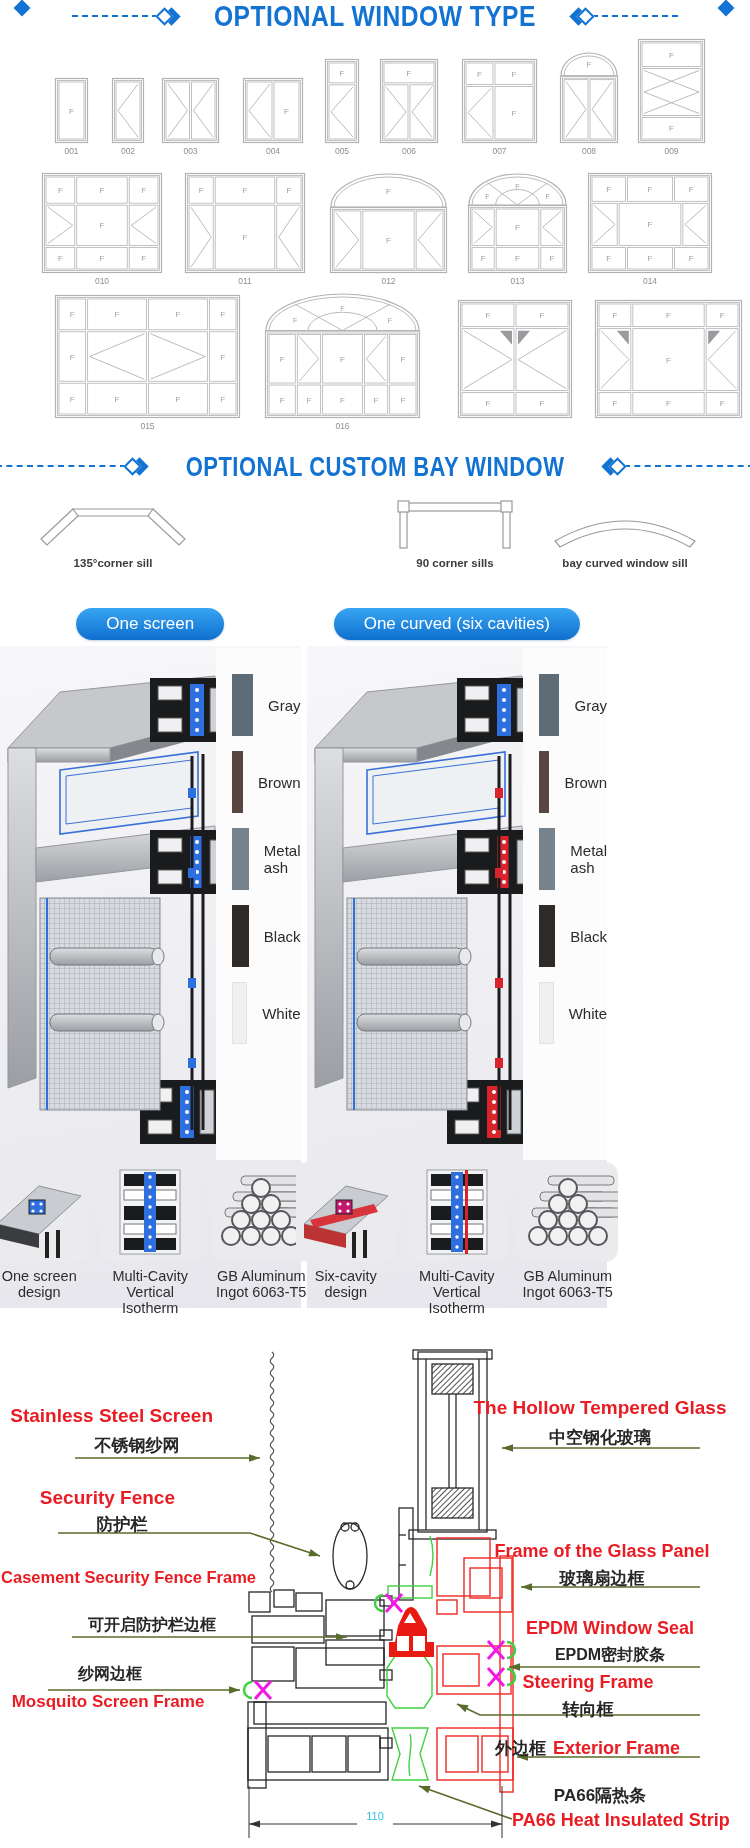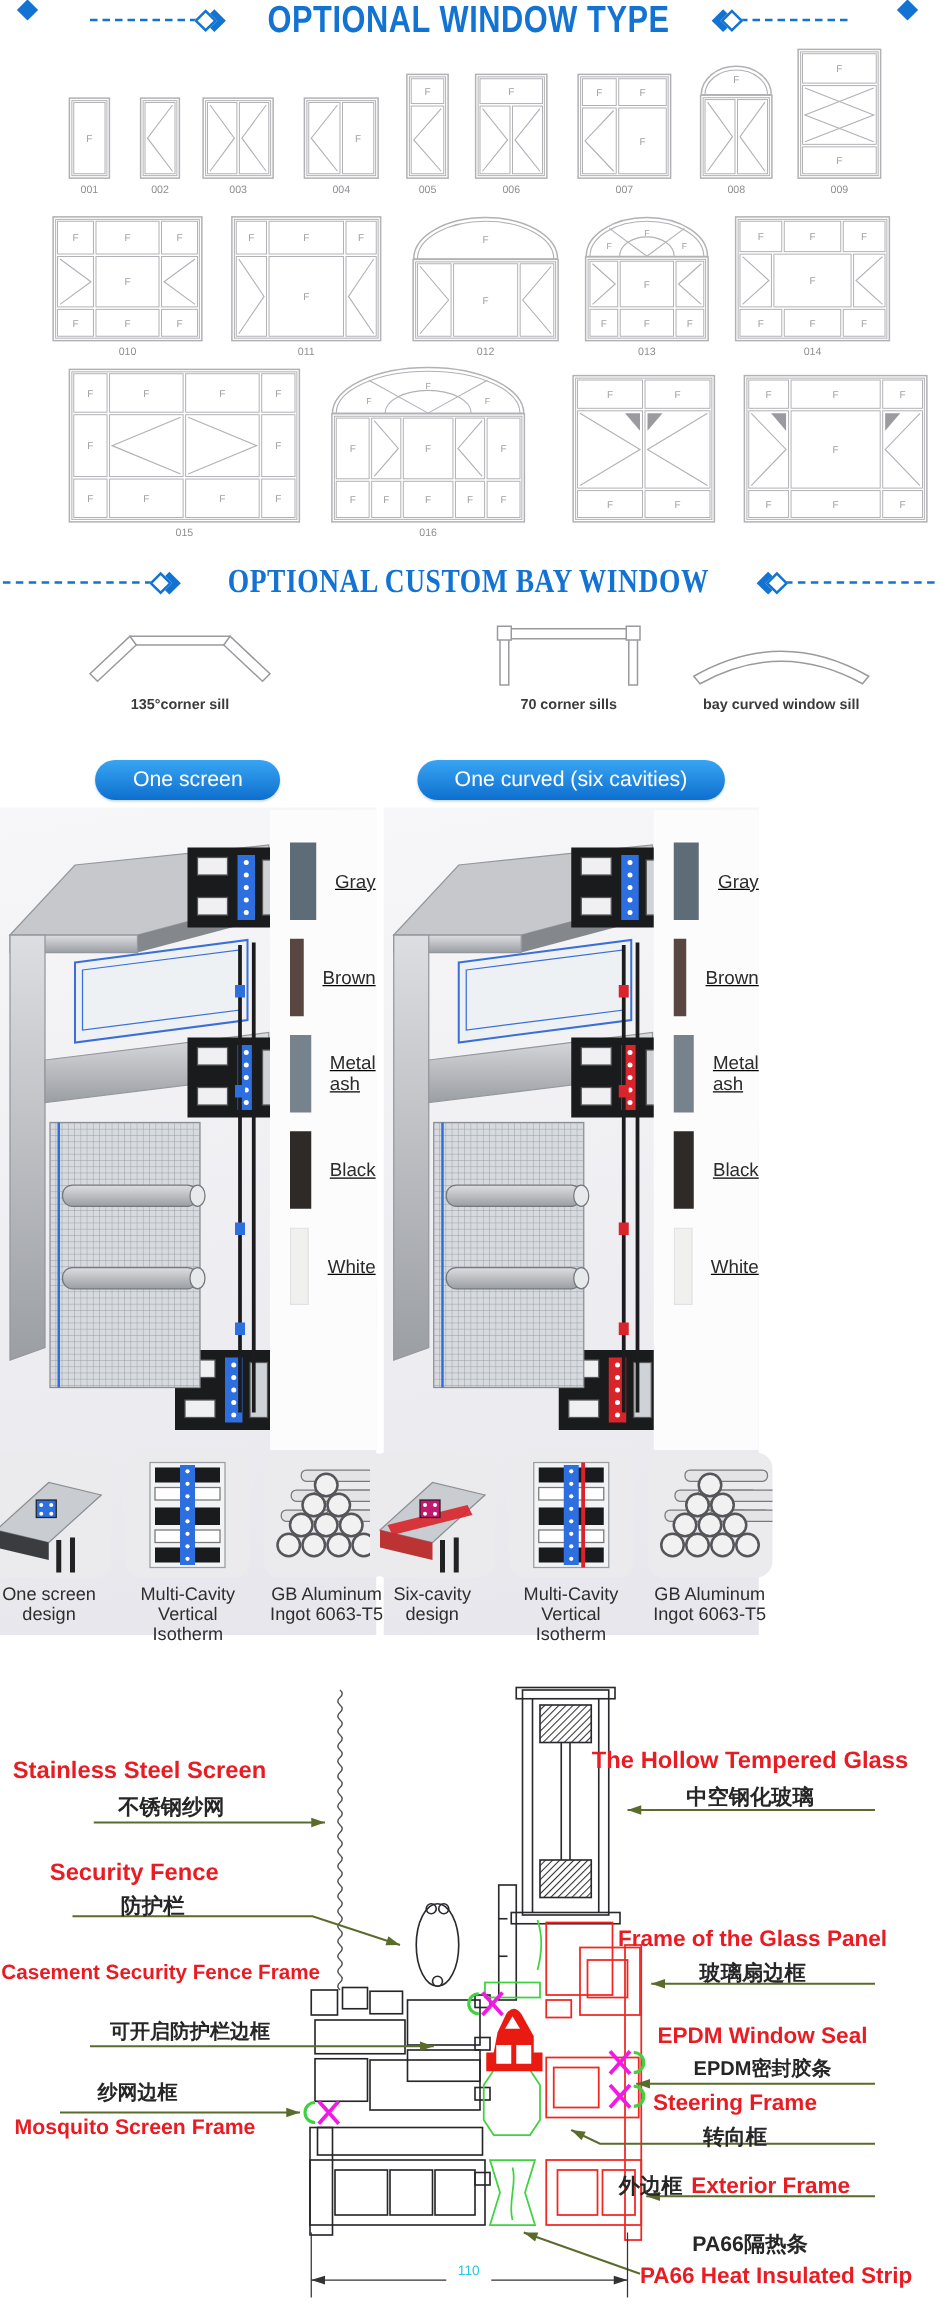--- a/index.html
+++ b/index.html
@@ -27,21 +27,21 @@
   .products{position:absolute;top:600px;left:0;width:607px;height:710px;display:flex;gap:6px;}
   .pcol{width:372px;position:relative;}
   .pcol-bg{position:absolute;top:46px;left:0;right:0;bottom:2px;
            background:linear-gradient(170deg,#f7f7f9 0%,#eeeef2 55%,#e6e6ec 100%);}
   .pill{position:absolute;top:8px;left:50%;transform:translateX(-50%);height:32px;line-height:32px;
         border-radius:17px;padding:0 30px;background:linear-gradient(180deg,#38a5f3,#0e6fce);
         color:#fff;font-size:17px;white-space:nowrap;box-shadow:0 1px 2px rgba(0,60,140,.25);}
   .prod-svg{position:absolute;top:48px;left:0;width:232px;height:512px;}
   .swatches{position:absolute;top:48px;left:216px;right:0;height:512px;background:#fcfcfd;
             padding:26px 0 0 16px;box-sizing:border-box;}
-  .sw-item{display:flex;align-items:center;gap:15px;margin-bottom:15px;text-decoration:underline;}
+  .sw-item{display:flex;align-items:center;gap:15px;margin-bottom:15px;}
   .sw{width:46px;height:62px;}
   .sw-name{font-size:15px;color:#2b2b2b;}
   .thumbs{position:absolute;top:562px;left:0;right:0;height:146px;display:flex;
           justify-content:center;gap:11px;}
   .thumb{width:102px;text-align:center;}
   .timg{width:100px;height:100px;border-radius:13px;background:#ebebee;margin:0 auto;}
   .tcap{font-size:14.5px;color:#2e2e2e;line-height:1.12;margin-top:6px;}
   
   .diagram{position:absolute;top:1330px;left:0;width:750px;height:518px;}
   text{font-family:"Liberation Sans",sans-serif;}
@@ -365,47 +365,47 @@
       <polygon points="113.16,30.64 125.16,30.64 113.16,44.64" fill="#8a8a8e" opacity="0.85"></polygon>
       <rect x="4" y="92.47999999999999" width="31.839999999999996" height="21.52" fill="none" stroke="#b2b2b6" stroke-width="0.8"></rect>
       <text x="19.919999999999998" y="106.24" text-anchor="middle" font-size="8" fill="#a0a0a4">F</text>
       <rect x="37.839999999999996" y="92.47999999999999" width="71.32000000000001" height="21.52" fill="none" stroke="#b2b2b6" stroke-width="0.8"></rect>
       <text x="73.5" y="106.24" text-anchor="middle" font-size="8" fill="#a0a0a4">F</text>
       <rect x="111.16" y="92.47999999999999" width="31.839999999999996" height="21.52" fill="none" stroke="#b2b2b6" stroke-width="0.8"></rect>
       <text x="127.08" y="106.24" text-anchor="middle" font-size="8" fill="#a0a0a4">F</text>
     </svg>
   </div>
 
-<div class="hdr hdr2" style="top:446px;height:40px;font-family:Liberation Serif, serif;">
+<div class="hdr hdr2" style="top:446px;height:40px;">
   <span class="deco deco-l">
     <span class="dash" style="width:130px;"></span>
     <span class="dia-o"></span>
     <span class="dia-f"></span>
   </span>
   <span class="hdr-title">OPTIONAL CUSTOM BAY WINDOW</span>
   <span class="deco deco-r">
     <span class="dia-f"></span>
     <span class="dia-o"></span>
     <span class="dash" style="width:130px;"></span>
   </span>
 </div>
 
 <div id="sills-layer" class="abs" style="left:0;top:493px;width:750px;height:80px;">
-    <div class="sill" style="left: 59px; top: 0px;"><svg width="170" height="58" viewBox="0 0 170 58">
+    <div class="sill" style="left: 28px; top: 0px;"><svg width="170" height="58" viewBox="0 0 170 58">
         <polygon points="45,16 125,16 125,23 45,23" fill="#fff" stroke="#9a9a9e" stroke-width="1.2"></polygon>
         <polygon points="45,16 50,23 19,52 13,46" fill="#fff" stroke="#9a9a9e" stroke-width="1.2"></polygon>
         <polygon points="125,16 120,23 151,52 157,46" fill="#fff" stroke="#9a9a9e" stroke-width="1.2"></polygon>
       </svg><div class="sill-label">135°corner sill</div></div>
     <div class="sill" style="left: 370px; top: 0px;"><svg width="170" height="58" viewBox="0 0 170 58">
         <rect x="30" y="10" width="110" height="8" fill="#fff" stroke="#9a9a9e" stroke-width="1.2"></rect>
         <rect x="30" y="10" width="7" height="45" fill="#fff" stroke="#9a9a9e" stroke-width="1.2"></rect>
         <rect x="133" y="10" width="7" height="45" fill="#fff" stroke="#9a9a9e" stroke-width="1.2"></rect>
         <rect x="28" y="8" width="11" height="11" fill="#fff" stroke="#9a9a9e" stroke-width="1.2"></rect>
         <rect x="131" y="8" width="11" height="11" fill="#fff" stroke="#9a9a9e" stroke-width="1.2"></rect>
-      </svg><div class="sill-label">70 corner sills</div></div>
+      </svg><div class="sill-label">90 corner sills</div></div>
     <div class="sill" style="left: 540px; top: 0px;"><svg width="170" height="58" viewBox="0 0 170 58">
         <path d="M15,48 Q85,8 155,48 L150,54 Q85,18 20,54 Z" fill="#fff" stroke="#9a9a9e" stroke-width="1.2"></path>
       </svg><div class="sill-label">bay curved window sill</div></div>
   </div>
 
 <div class="products">
   <div class="pcol">
     <div class="pcol-bg"></div>
     <div class="pill">One screen</div>
     <div class="prod-svg" id="prod0"><svg width="232" height="512" viewBox="0 0 232 512">

